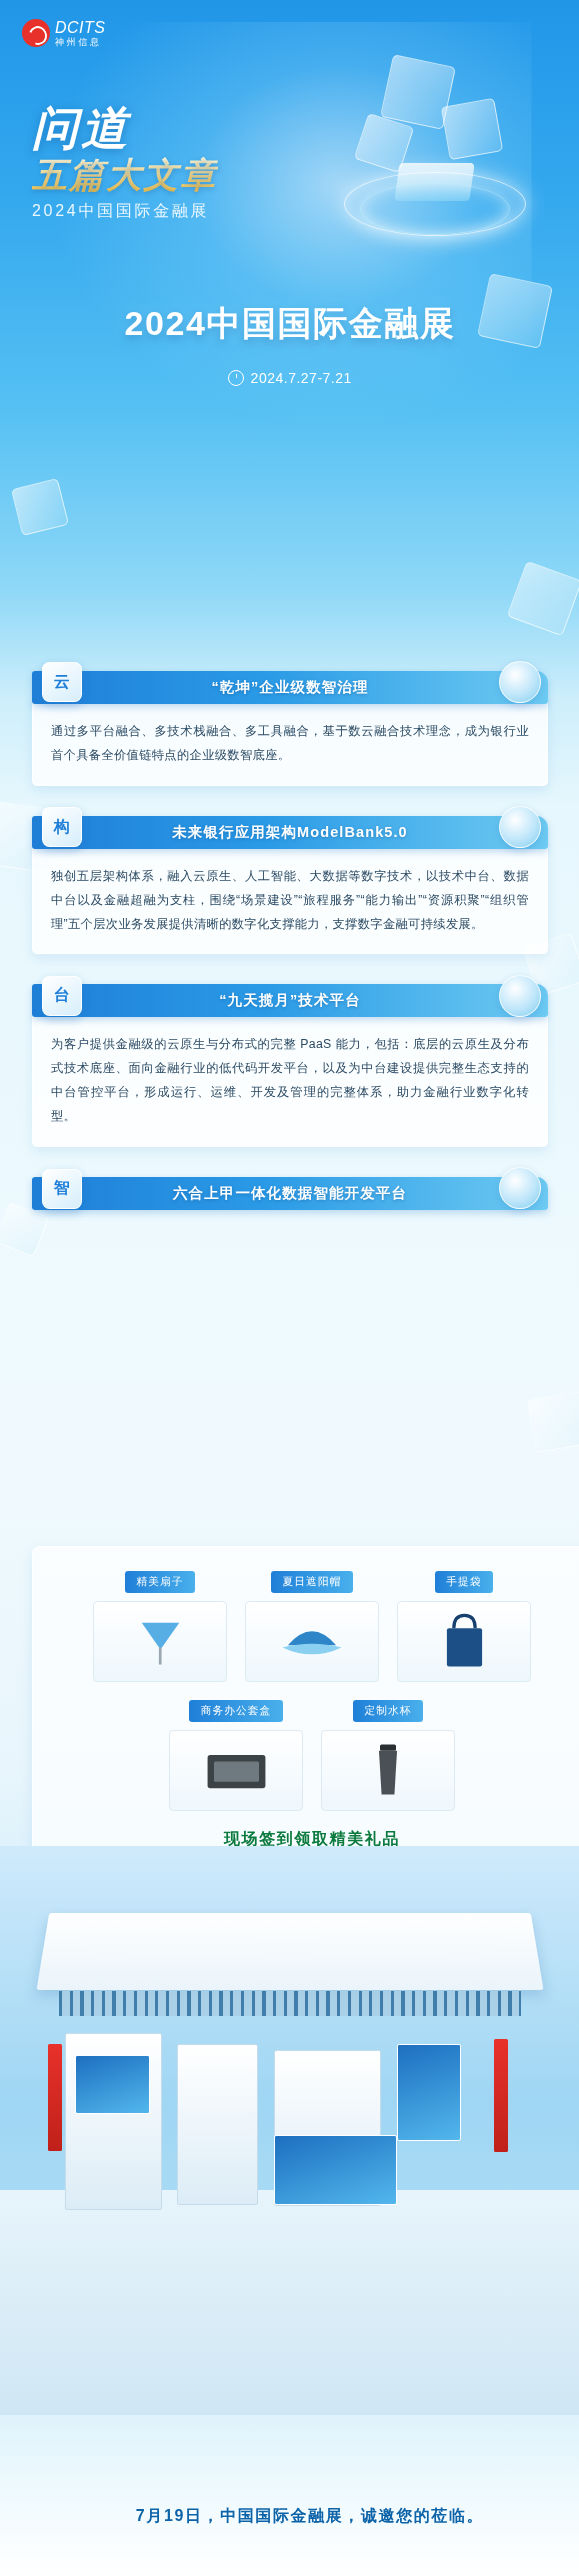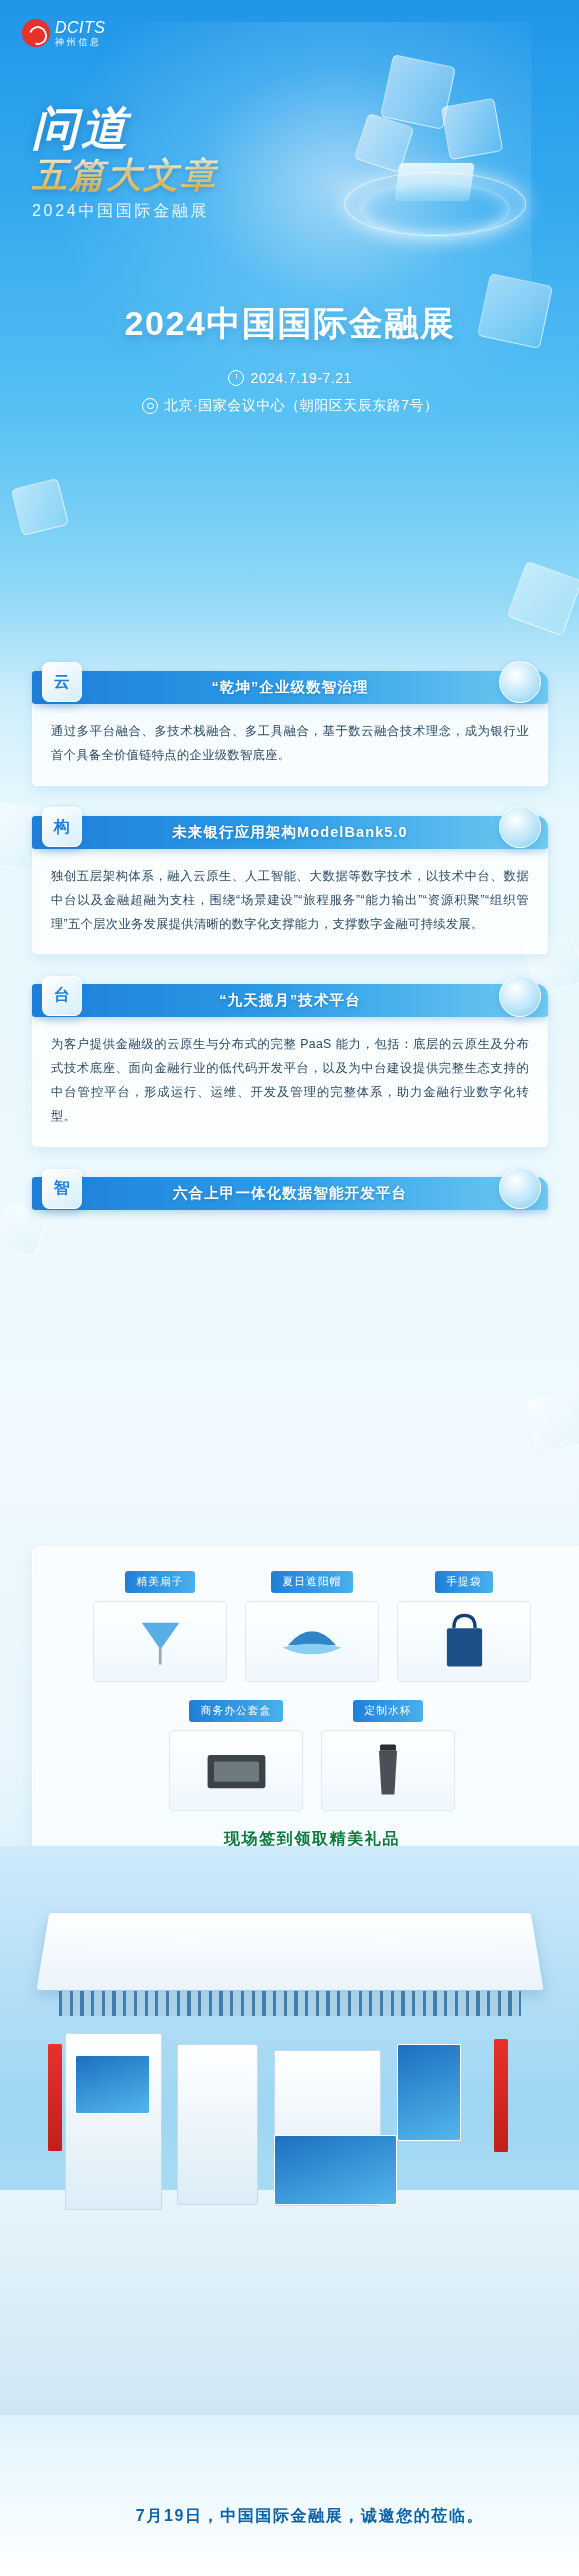--- a/index.html
+++ b/index.html
@@ -422,25 +422,21 @@
       <div class="hero-t1">问道</div>
       <div class="hero-t2">五篇大文章</div>
       <div class="hero-t3">2024中国国际金融展</div>
     </div>
 
     <div class="main-title">2024中国国际金融展</div>
 
     <div class="meta">
       <div class="meta-row">
         <span class="ic ic-clock"></span>
-        <span>2024.7.19-7.21</span>
-      </div>
-      <div class="meta-row">
-        <span class="ic ic-pin"></span>
-        <span>北京·国家会议中心（朝阳区天辰东路7号）</span>
+        <span>2024.7.27-7.21</span>
       </div>
     </div>
   </div>
 
   <div class="sections">
 
     <div class="card">
       <div class="card-head">
         <div class="badge-icon">
           <span>云</span>

